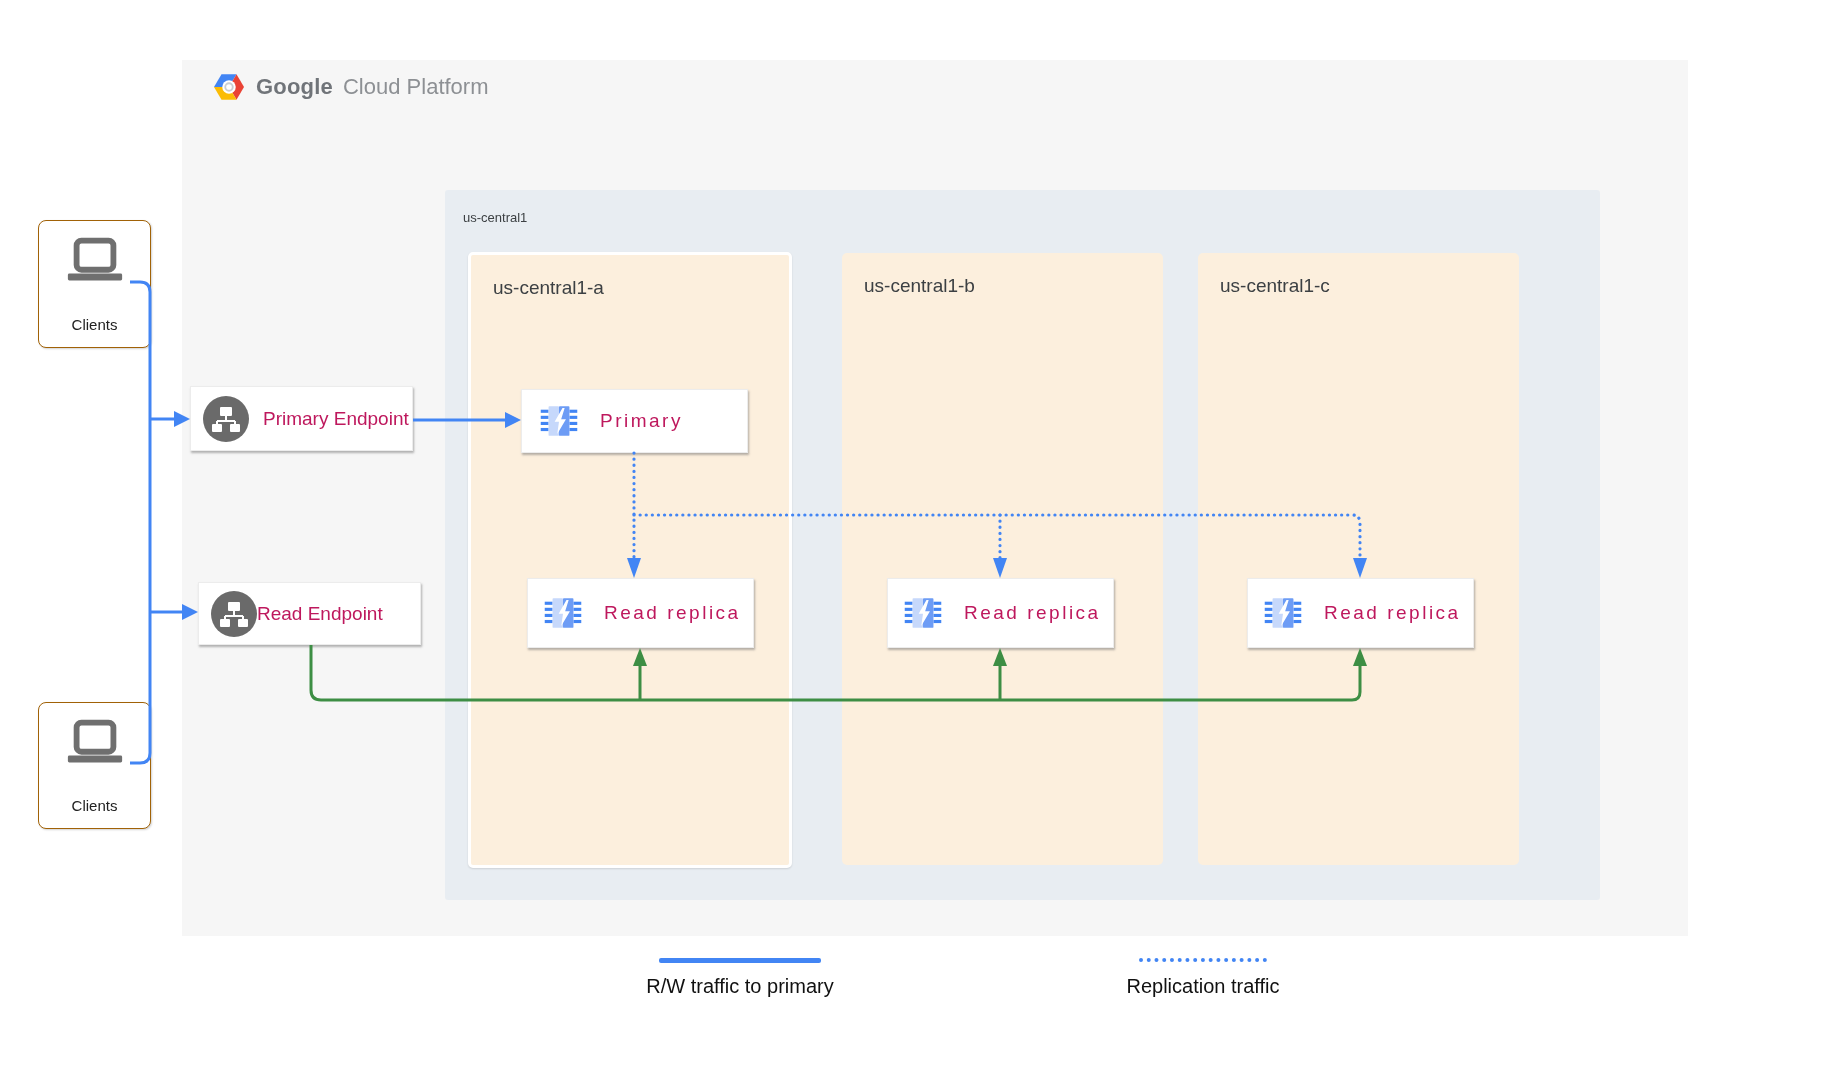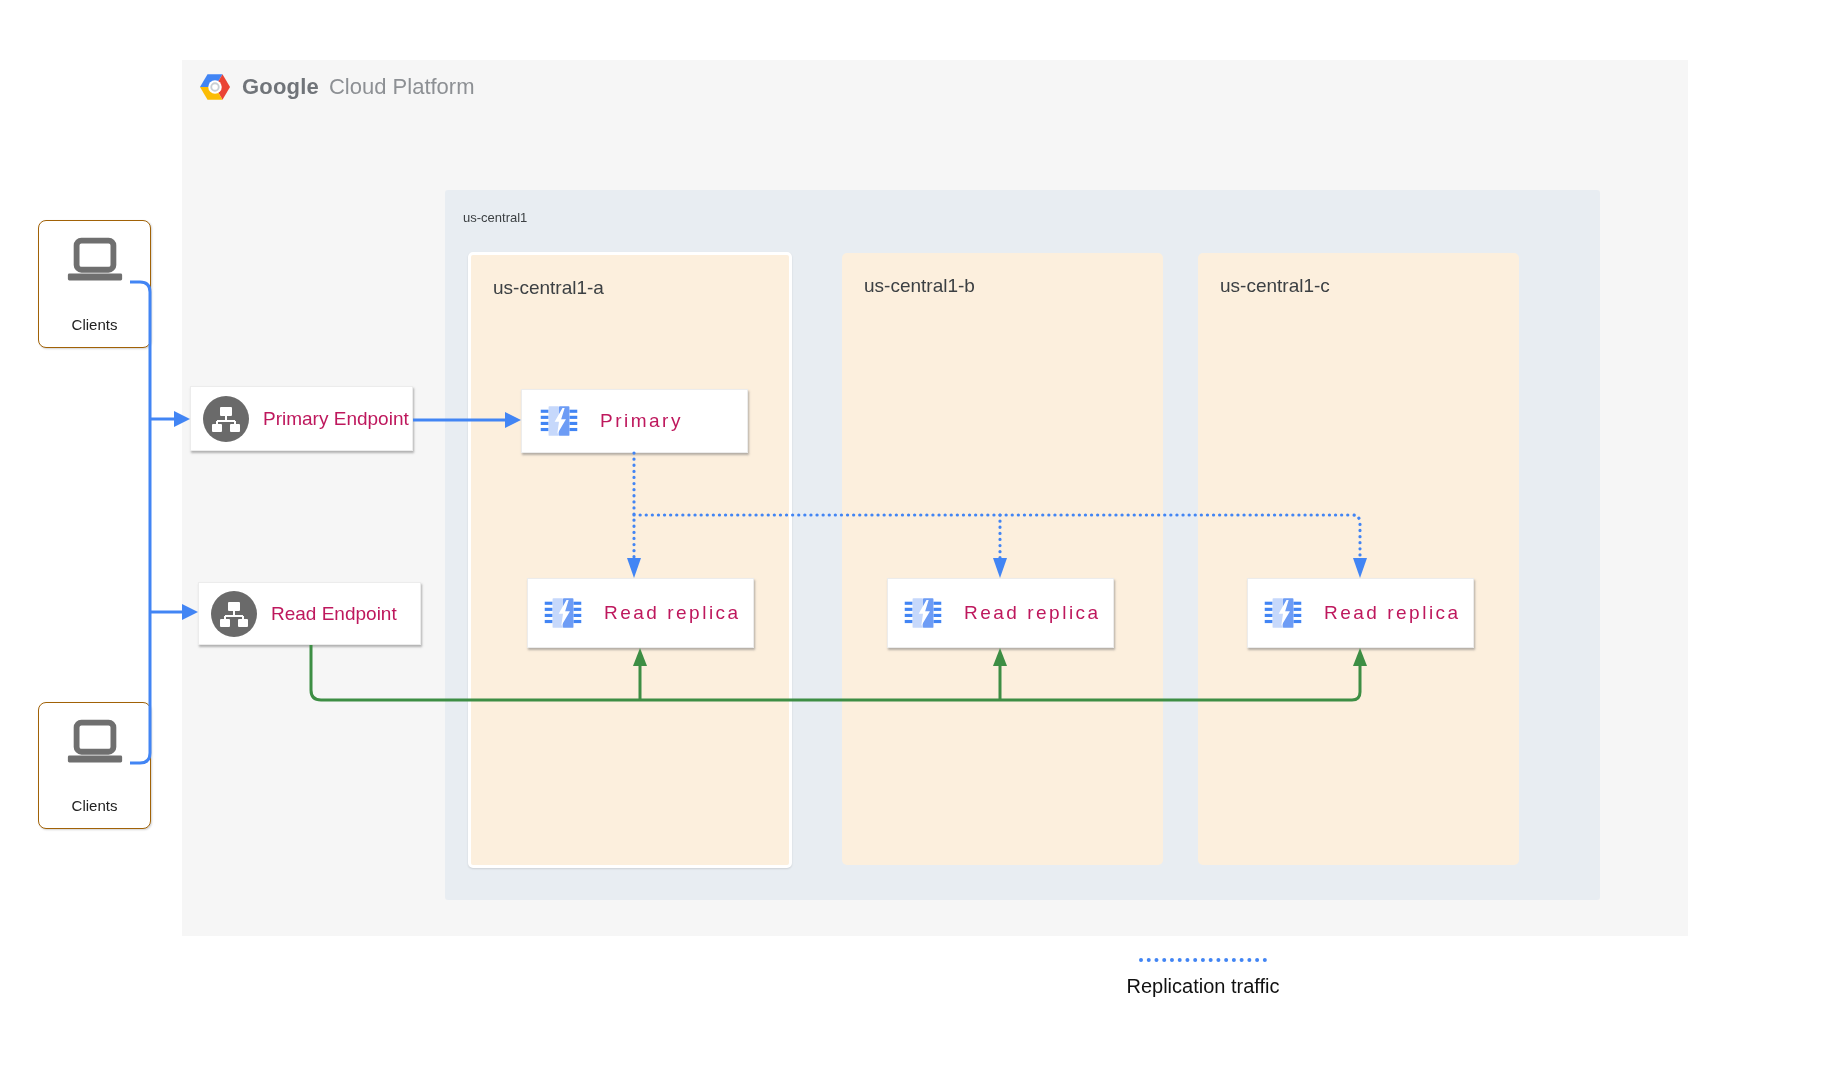--- a/index.html
+++ b/index.html
@@ -6,21 +6,21 @@
   html,body { background:#fff; }
   body { font-family:"Liberation Sans", sans-serif; color:#202124; }
   #canvas { position:relative; width:1832px; height:1075px; background:#fff; overflow:hidden; }
 
   .abs { position:absolute; }
 
   
   #gcp-panel { left:182px; top:60px; width:1506px; height:876px; background:#f6f6f6; }
 
   
-  #brand { left:198px; top:70px; height:34px; display:flex; align-items:center; gap:10px; }
+  #brand { left:212px; top:70px; height:34px; display:flex; align-items:center; gap:10px; }
   #brand .bold { font-size:22px; font-weight:bold; color:#707479; letter-spacing:.2px; }
   #brand .light { font-size:22px; font-weight:normal; color:#8d9094; }
 
   
   #monitor { left:582px; top:102px; width:778px; height:57px; background:#fff;
              border:1px solid #dcdcdc; box-shadow:1px 2px 2px rgba(110,110,110,.45);
              display:flex; align-items:center; padding-left:14px; gap:20px; }
   #monitor .label { font-size:19px; color:#1f1f1f; }
 
   
@@ -38,21 +38,21 @@
           display:flex; align-items:center; }
   .node .node-label { font-size:19px; color:#be185d; }
   .spaced { letter-spacing:2.5px; }
 
   #primary-box   { left:521px; top:389px; width:227px; height:64px; padding-left:17px; gap:21px; }
   #replica-a     { left:527px; top:578px; width:227px; height:70px; padding-left:15px; gap:21px; }
   #replica-b     { left:887px; top:578px; width:227px; height:70px; padding-left:15px; gap:21px; }
   #replica-c     { left:1247px; top:578px; width:227px; height:70px; padding-left:15px; gap:21px; }
 
   #primary-endpoint { left:190px; top:386px; width:223px; height:65px; padding-left:12px; gap:14px; }
-  #read-endpoint    { left:198px; top:582px; width:223px; height:63px; padding-left:12px; gap:14px; }
+  #read-endpoint    { left:198px; top:582px; width:223px; height:63px; padding-left:12px; }
 
   
   .clients-box { position:absolute; width:113px; background:#fff; border:1px solid #a16207;
                  border-radius:8px; box-shadow:1px 1px 2px rgba(0,0,0,.18);
                  display:flex; flex-direction:column; align-items:center; }
   #clients-top { left:38px; top:220px; height:128px; }
   #clients-bottom { left:38px; top:702px; height:127px; }
   .clients-box .laptop { margin-top:16px; }
   .clients-box .clients-label { position:absolute; bottom:14px; font-size:15px; color:#212121; }
 
@@ -238,18 +238,22 @@
     <polygon points="1353,558 1367,558 1360,578" fill="#4285f4"></polygon>
 
     <path d="M311 645 V690 Q311 700 321 700 H1352 Q1360 700 1360 692 V664" stroke="#3d8e44" stroke-width="3" fill="none"></path>
     <path d="M640 700 V664" stroke="#3d8e44" stroke-width="3" fill="none"></path>
     <path d="M1000 700 V664" stroke="#3d8e44" stroke-width="3" fill="none"></path>
     <polygon points="633,666 647,666 640,648" fill="#3d8e44"></polygon>
     <polygon points="993,666 1007,666 1000,648" fill="#3d8e44"></polygon>
     <polygon points="1353,666 1367,666 1360,648" fill="#3d8e44"></polygon>
   </svg>
 
+  <div id="legend-rw" class="legend-item">
+    <div class="legend-line"></div>
+    <div class="legend-label">R/W traffic to primary</div>
+  </div>
   <div id="legend-repl" class="legend-item">
     <div class="legend-dotted"></div>
     <div class="legend-label">Replication traffic</div>
   </div>
 
 </div>
 
 </body></html>

